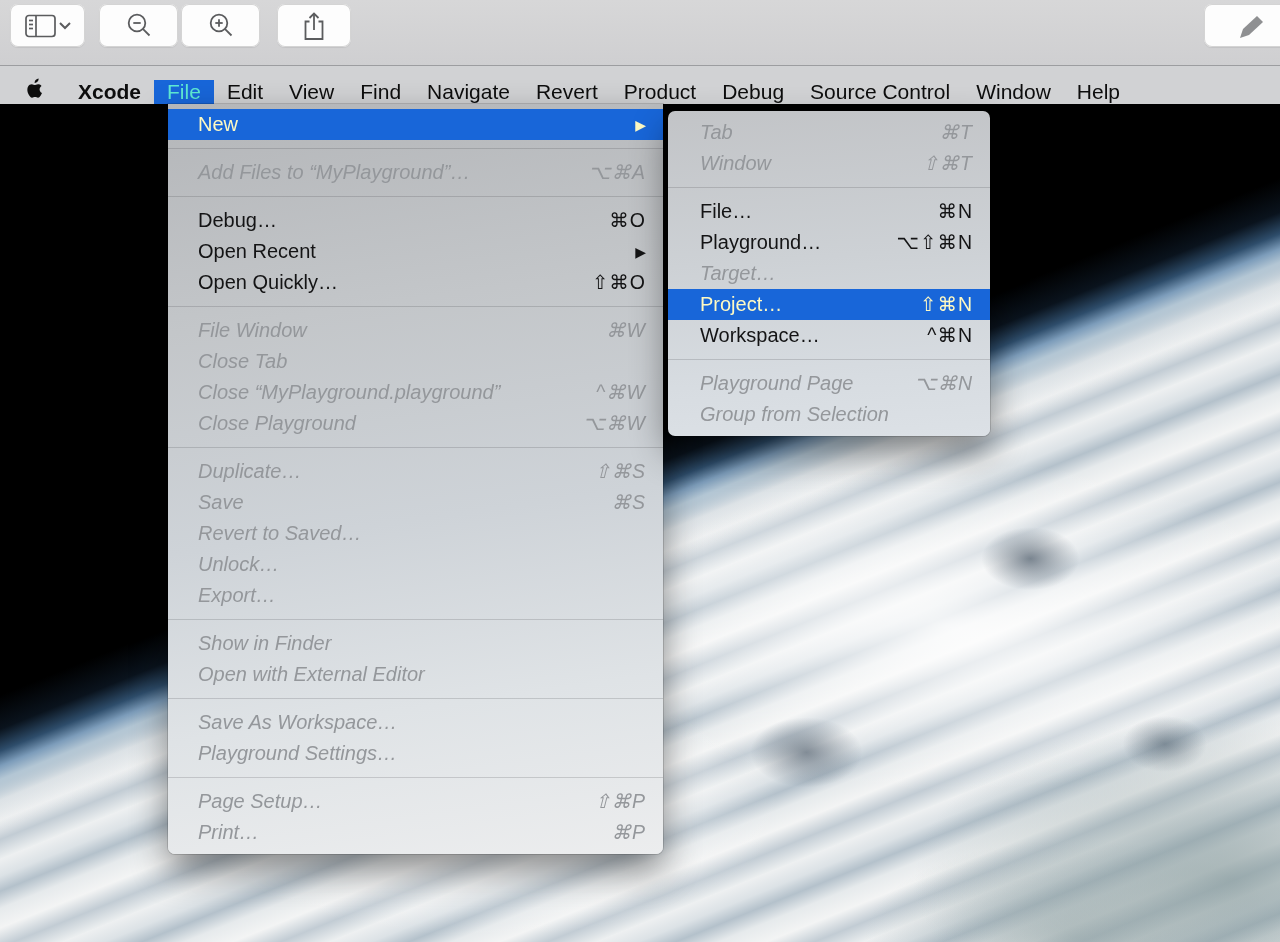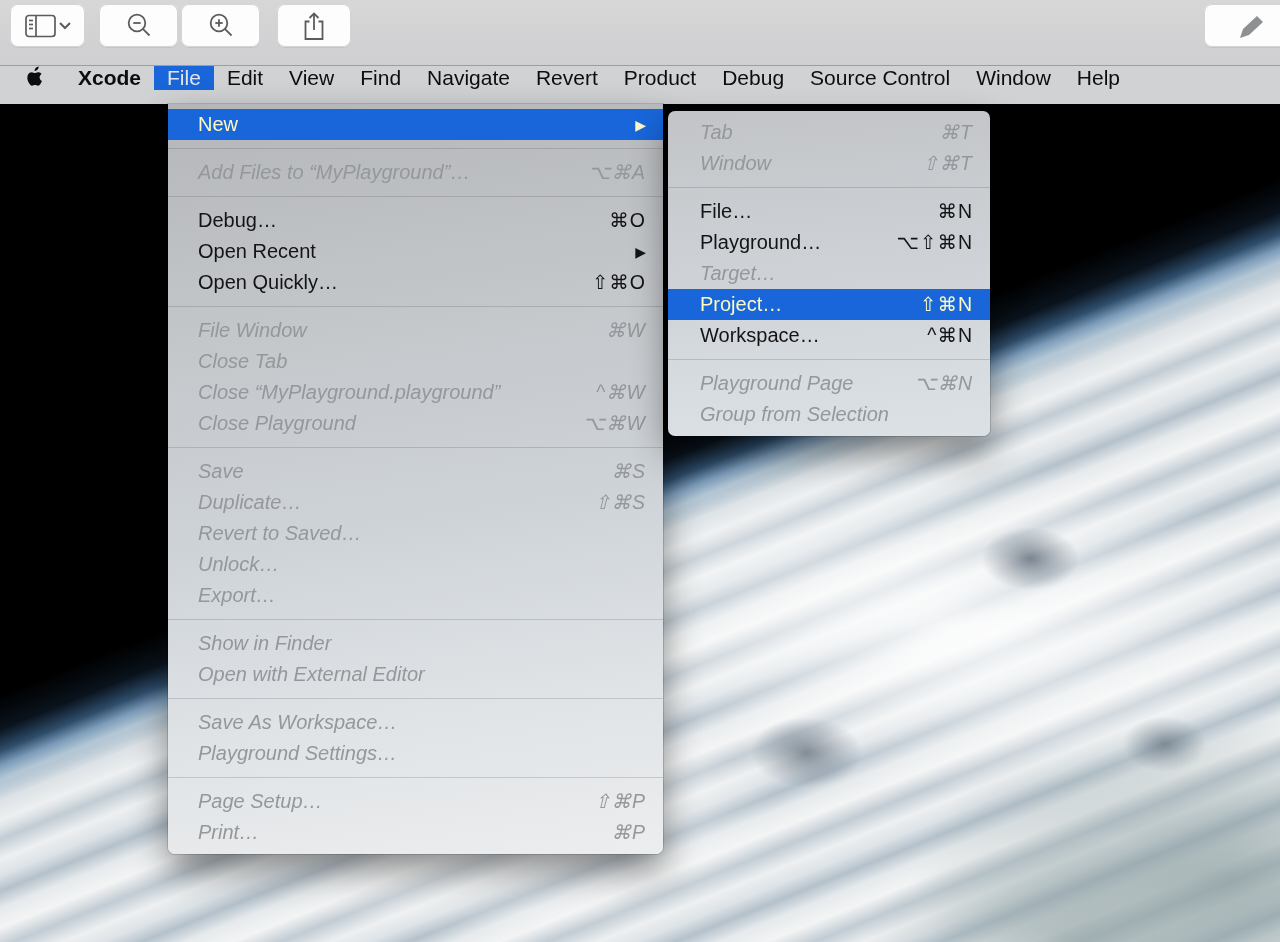--- a/index.html
+++ b/index.html
@@ -13,26 +13,26 @@
     box-shadow:inset 0 0 0 1px #d4d4d4,0 1px 1px rgba(0,0,0,.07);
     display:flex;align-items:center;justify-content:center;}
   .tb-btn svg{display:block;}
   .w-sidebar{width:75px;margin-right:14px;}
   .w-zoomout{width:79px;margin-right:3px;}
   .w-zoomin{width:79px;margin-right:17px;}
   .w-share{width:74px;}
   .w-markup{position:absolute;right:-16px;top:4px;width:92px;}
 
   
-  .menubar{height:38px;background:#d1d2d4;display:flex;align-items:flex-start;
+  .menubar{height:38px;background:#d1d2d4;display:flex;align-items:flex-end;
     padding-left:23px;font-size:21px;color:#0d0d0d;}
   .apple{display:flex;align-items:center;padding:0 10px 0 2px;margin-right:12px;}
   .mb-item{display:flex;align-items:center;padding:0 13px;white-space:nowrap;}
   .mb-item.app-name{font-weight:bold;}
-  .mb-item.active{background:#1866d9;color:#e5e5e5;}
+  .mb-item.active{background:#1866d9;color:#5eead4;}
 
   
   .desktop{position:relative;width:1280px;height:842px;
     background:
       
       linear-gradient(158deg,#000 0%,#000 43.5%,#0a131d 46%,#2e4d6b 47.6%,
         #7c9cba 48.7%,#b3c6d4 49.7%,rgba(208,216,222,.45) 51.2%,rgba(208,216,222,0) 53.5%),
       
       radial-gradient(ellipse 70px 45px at 80.5% 54%,rgba(58,74,90,.65),rgba(58,74,90,0) 70%),
       radial-gradient(ellipse 80px 50px at 63% 77%,rgba(58,74,90,.6),rgba(58,74,90,0) 70%),
@@ -178,26 +178,26 @@
       <div class="mi dis">
         <span>Close “MyPlayground.playground”</span>
         <span class="sc">^⌘W</span>
       </div>
       <div class="mi dis">
         <span>Close Playground</span>
         <span class="sc">⌥⌘W</span>
       </div>
       <div class="sep"></div>
       <div class="mi dis">
+        <span>Duplicate…</span>
+        <span class="sc">⇧⌘S</span>
+      </div>
+      <div class="mi dis">
         <span>Save</span>
         <span class="sc">⌘S</span>
-      </div>
-      <div class="mi dis">
-        <span>Duplicate…</span>
-        <span class="sc">⇧⌘S</span>
       </div>
       <div class="mi dis">
         <span>Revert to Saved…</span>
       </div>
       <div class="mi dis">
         <span>Unlock…</span>
       </div>
       <div class="mi dis">
         <span>Export…</span>
       </div>

